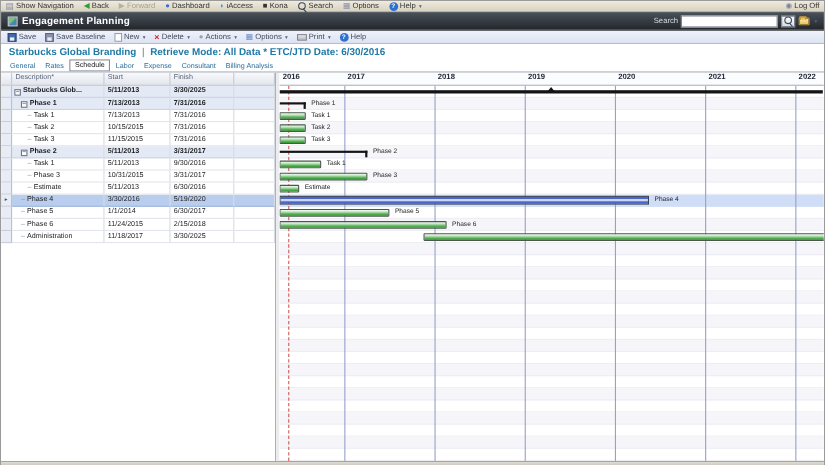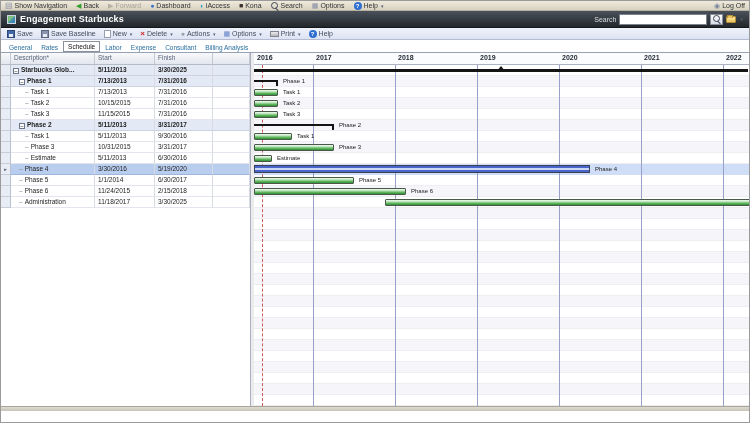--- a/index.html
+++ b/index.html
@@ -168,21 +168,21 @@
         </span>
       </div>
     <div id="logoff">
       <span class="ico logoff-icon">◉</span>
       <span>Log Off</span>
     </div>
   </div>
 
   <div id="titlebar">
     <span id="app-icon"></span>
-    <span id="app-title">Engagement Starbucks</span>
+    <span id="app-title">Engagement Planning</span>
     <div id="titlebar-right">
       <span>Search</span>
       <input id="global-search" value="" style="">
       <span class="mag-btn">
           <span class="ico i-mag"></span>
         </span>
       <span class="ico i-folder"></span>
       <span class="caret">▾</span>
     </div>
   </div>
@@ -220,20 +220,25 @@
         <span class="ico print-icon i-printer"></span>
         <span>Print</span>
         <span class="caret">▾</span>
       </span>
       <span class="tb-item">
         <span class="ico help-icon i-help">?</span>
         <span>Help</span>
       </span>
     </div>
 
+  <div id="ctxheader">
+    <span>Starbucks Global Branding</span>
+    <span class="pipe">|</span>
+    <span>Retrieve Mode: All Data * ETC/JTD Date: 6/30/2016</span>
+  </div>
 
   <div id="tabstrip">
       <span class="tab">General</span>
       <span class="tab">Rates</span>
       <span class="tab active">Schedule</span>
       <span class="tab">Labor</span>
       <span class="tab">Expense</span>
       <span class="tab">Consultant</span>
       <span class="tab">Billing Analysis</span>
     </div>

